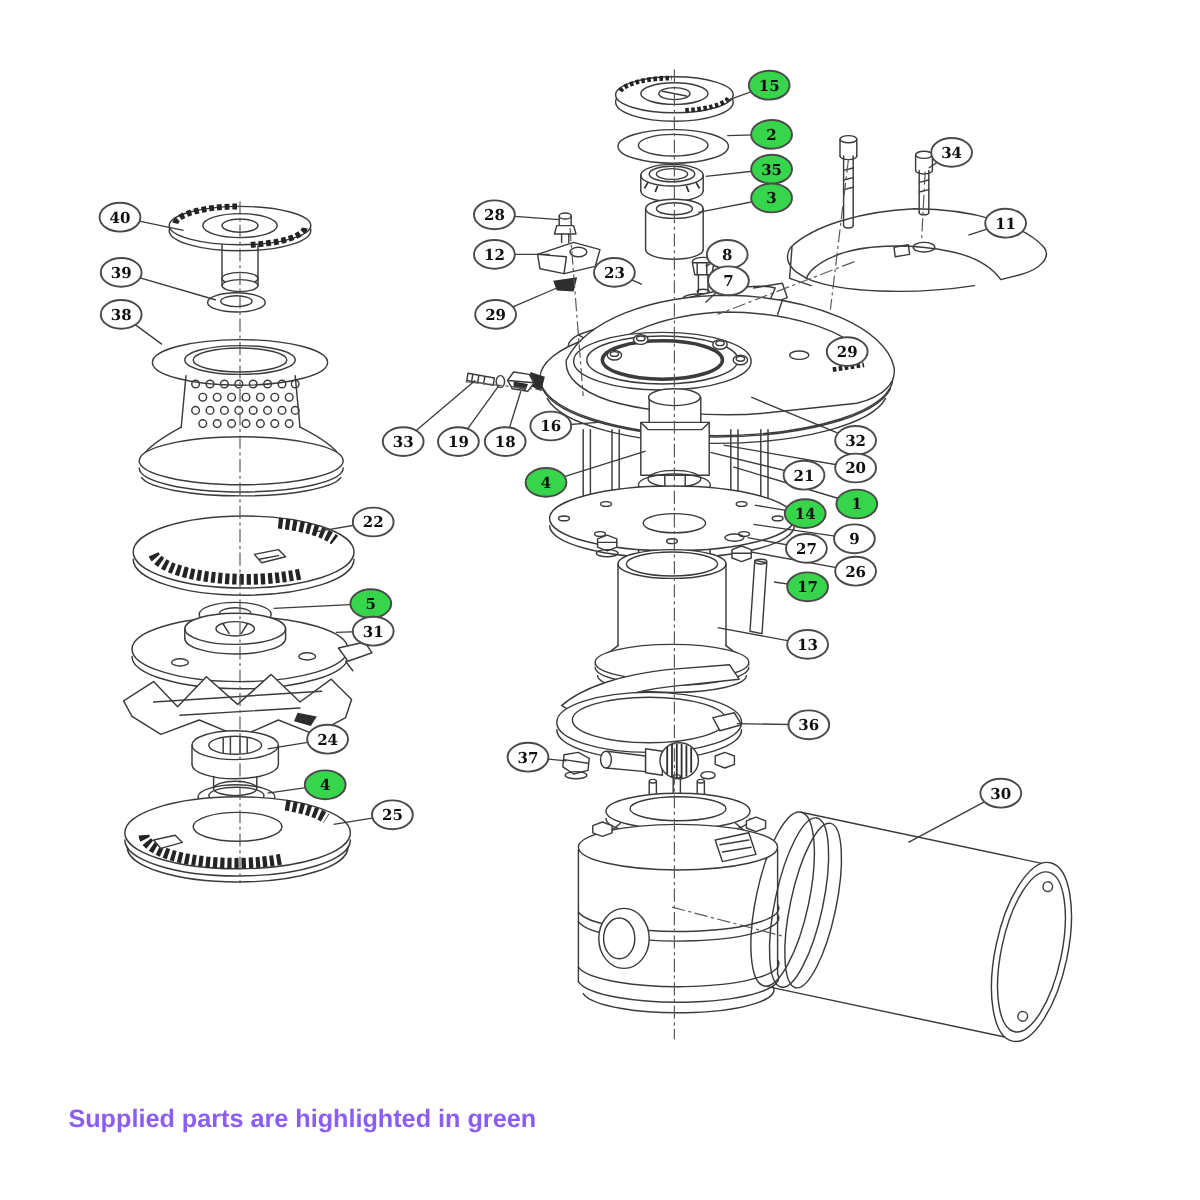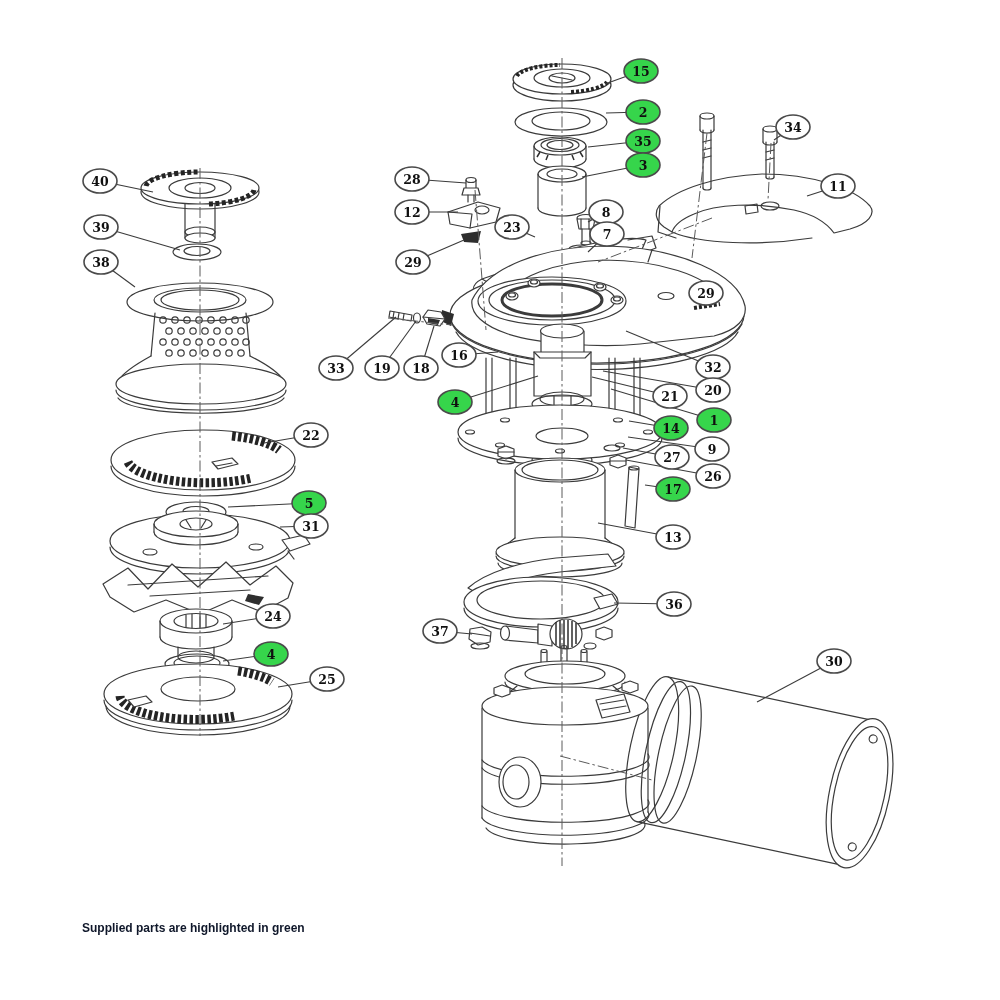--- a/index.html
+++ b/index.html
@@ -11,21 +11,21 @@
   .fw{fill:#ffffff;stroke:#3b3b3b;stroke-width:1.2;stroke-linejoin:round}
   .dk{fill:#2e2e2e;stroke:none}
   .dkArc{fill:none;stroke:#242424;stroke-width:5;stroke-dasharray:4 2.4}
   .dkArc9{fill:none;stroke:#242424;stroke-width:9;stroke-dasharray:3.5 2.4}
   .dkArc4{fill:none;stroke:#242424;stroke-width:4;stroke-dasharray:3 2}
   .cl{fill:none;stroke:#5a5a5a;stroke-width:1;stroke-dasharray:11 3 2.5 3}
   .hatch{stroke:#2e2e2e;stroke-width:1.5;fill:none}
   .leader{stroke:#3b3b3b;stroke-width:1.1}
   text.callout-text{font-family:"DejaVu Serif",serif;font-size:12.5px;font-weight:600;
                     fill:#101010;text-anchor:middle}
-  .caption{position:absolute;left:57px;top:921px;font-size:12px;font-weight:700;color:#0f172a;margin-left:25px;}
+  .caption{position:absolute;left:57px;top:921px;font-size:21px;font-weight:700;color:#8b5cf6;}
 </style>
 </head>
 <body>
 
 <div class="stage">
   <svg id="diagram-svg" width="1000" height="1000" viewBox="0 0 1000 1000">
 
     <g transform="rotate(12 750 770)">
       <path class="ln" d="M650,696 L862,696 M650,844 L862,844"></path>
       <ellipse class="fw" cx="650" cy="770" rx="22" ry="74"></ellipse>

